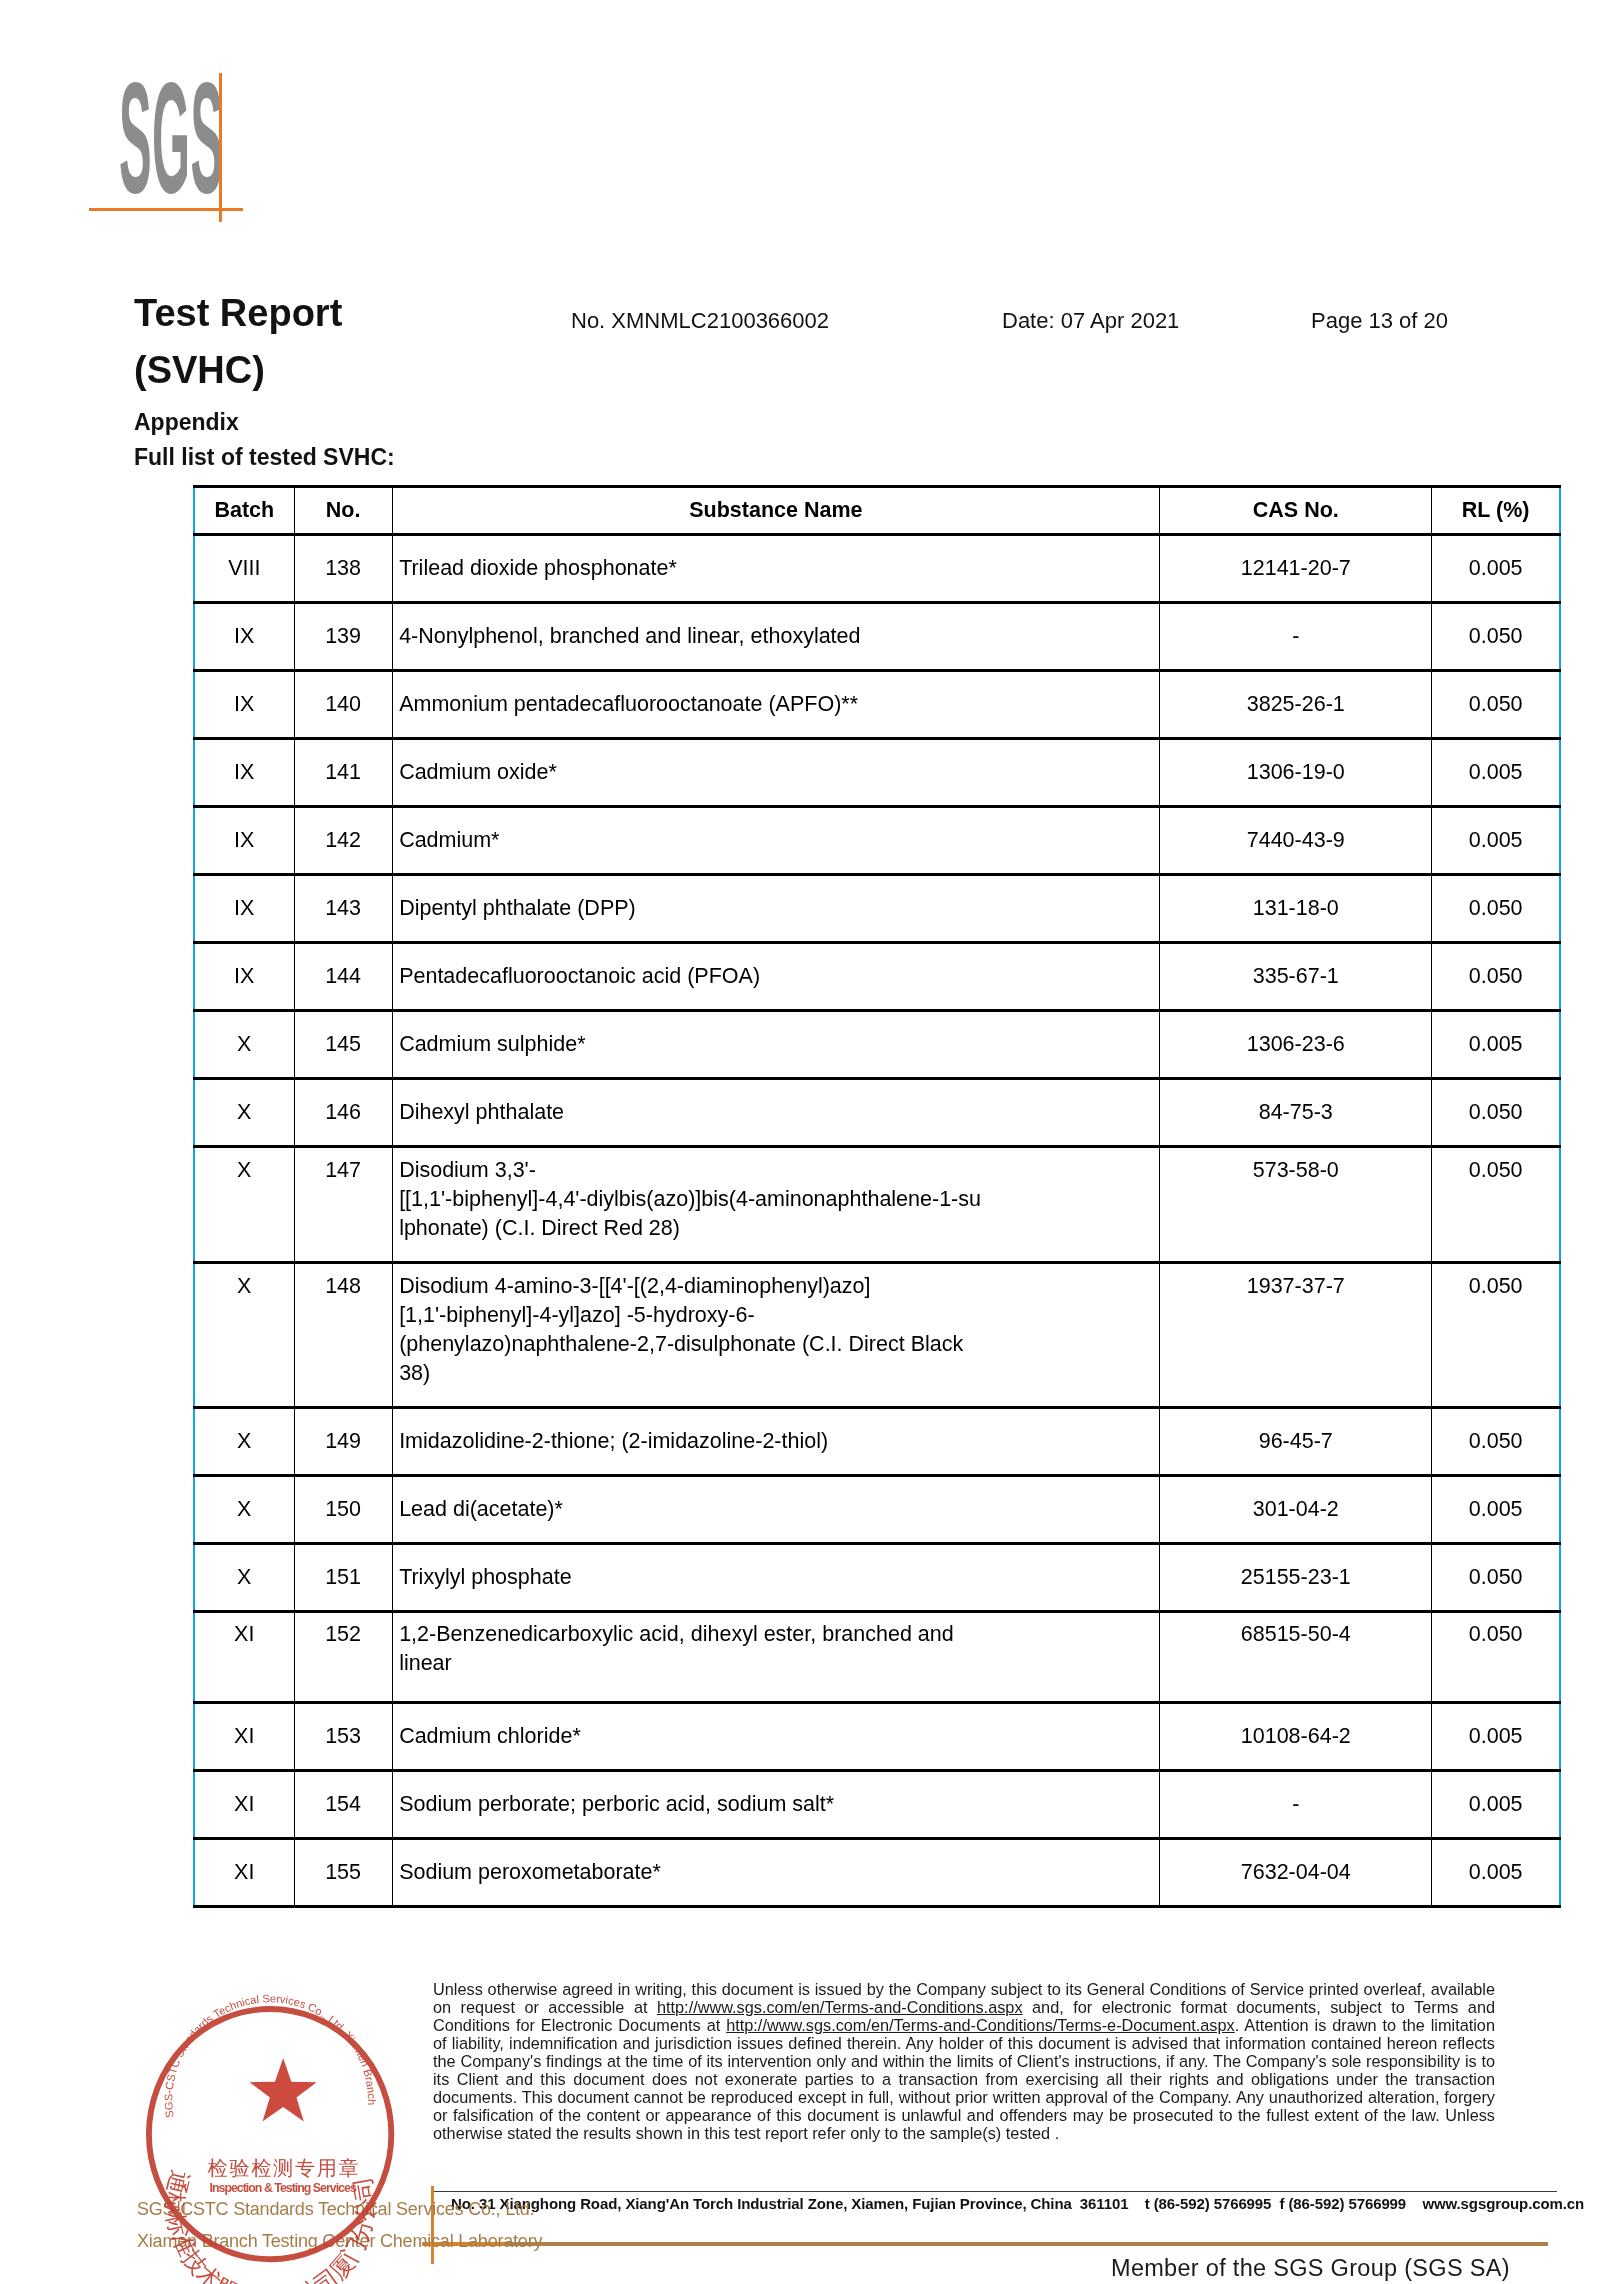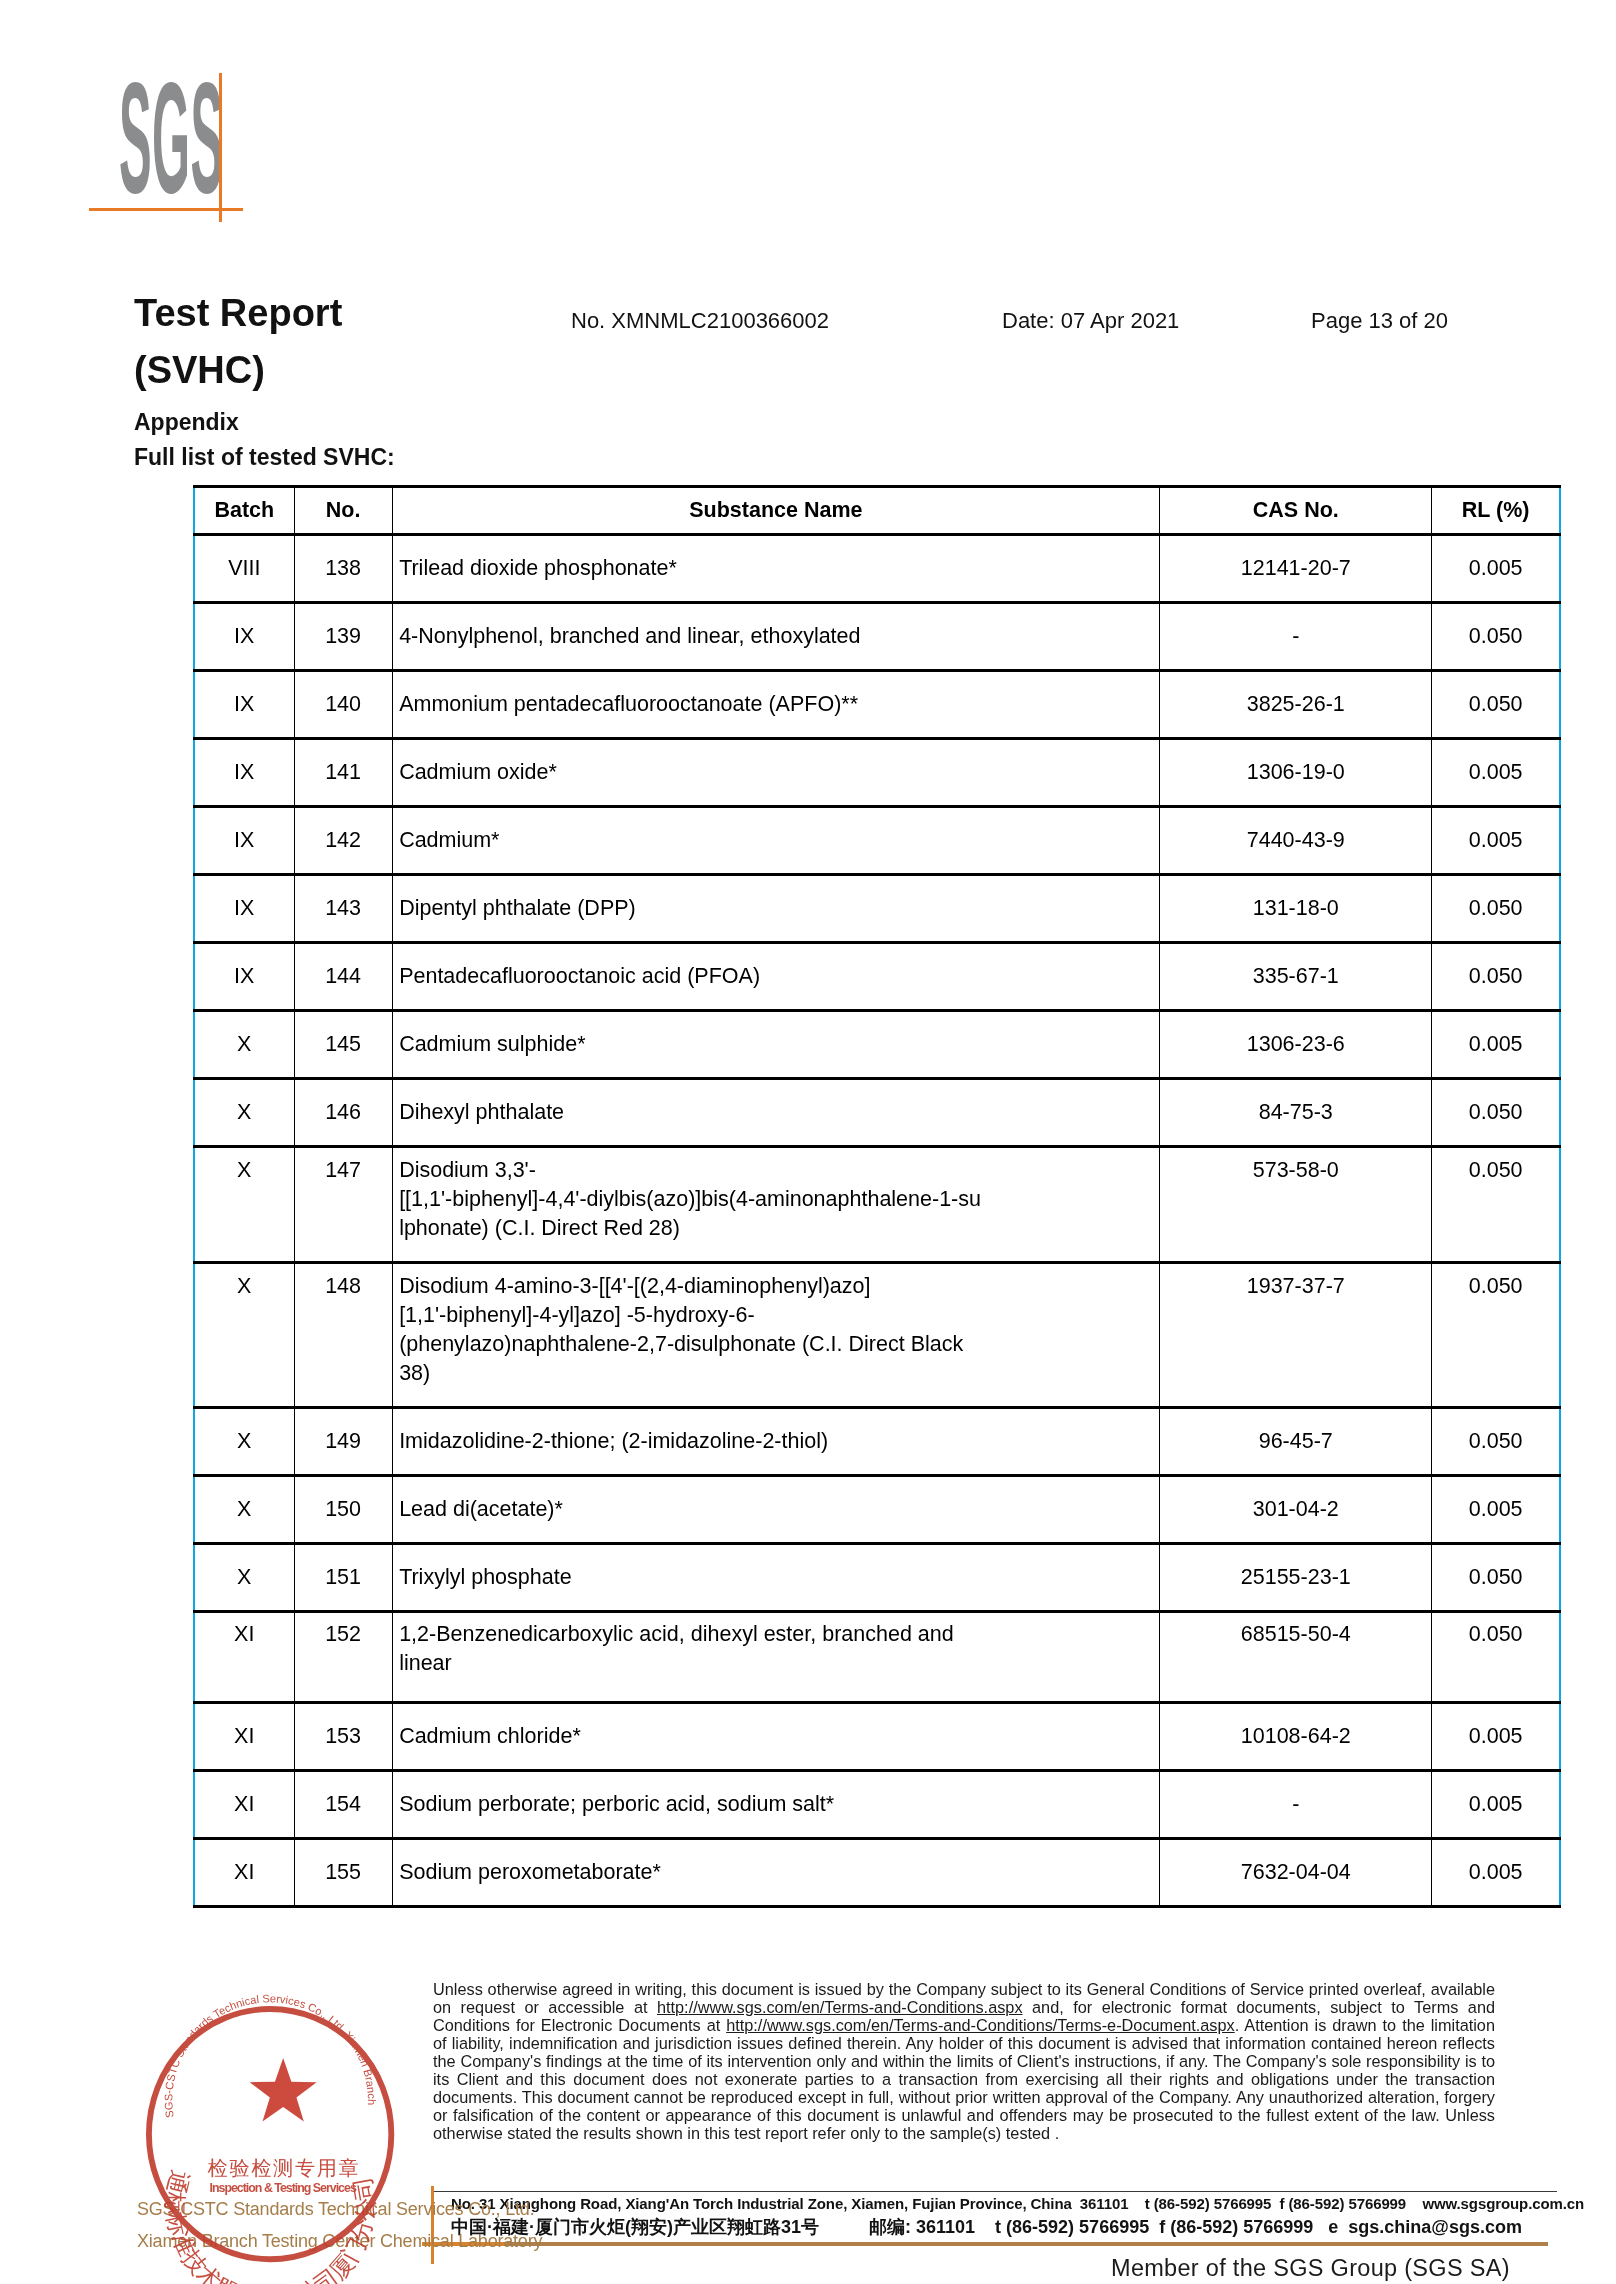--- a/index.html
+++ b/index.html
@@ -243,20 +243,19 @@
       <textPath href="#arcPath" textLength="505">SGS-CSTC Standards Technical Services Co., Ltd. Xiamen Branch</textPath>
     </text>
   </svg>
 
   <div class="abs disc">
     <span id="disc-segs"><span>Unless otherwise agreed in writing, this document is issued by the Company subject to its General Conditions of Service printed overleaf, available on request or accessible at </span><span class="u">http://www.sgs.com/en/Terms-and-Conditions.aspx</span><span> and, for electronic format documents, subject to Terms and Conditions for Electronic Documents at </span><span class="u">http://www.sgs.com/en/Terms-and-Conditions/Terms-e-Document.aspx</span><span>. Attention is drawn to the limitation of liability, indemnification and jurisdiction issues defined therein. Any holder of this document is advised that information contained hereon reflects the Company's findings at the time of its intervention only and within the limits of Client's instructions, if any. The Company's sole responsibility is to its Client and this document does not exonerate parties to a transaction from exercising all their rights and obligations under the transaction documents. This document cannot be reproduced except in full, without prior written approval of the Company. Any unauthorized alteration, forgery or falsification of the content or appearance of this document is unlawful and offenders may be prosecuted to the fullest extent of the law. Unless otherwise stated the results shown in this test report refer only to the sample(s) tested .</span></span>
   </div>
 
   <div class="abs addr-divider"></div>
   <div class="abs addr-en">No. 31 Xianghong Road, Xiang'An Torch Industrial Zone, Xiamen, Fujian Province, China  361101    t (86-592) 5766995  f (86-592) 5766999    www.sgsgroup.com.cn</div>
-  <div class="abs addr-cn">中国·福建·厦门市火炬(翔安)产业区翔虹路31号          邮编: 361101    t (86-592) 5766995  f (86-592) 5766999   e  sgs.china@sgs.com</div>
   <div class="abs bottom-rule"></div>
   <div class="abs cross-v"></div>
   <div class="abs cross-h"></div>
   <div class="abs member">Member of the SGS Group (SGS SA)</div>
 
 </div>
 
 
 </body></html>

